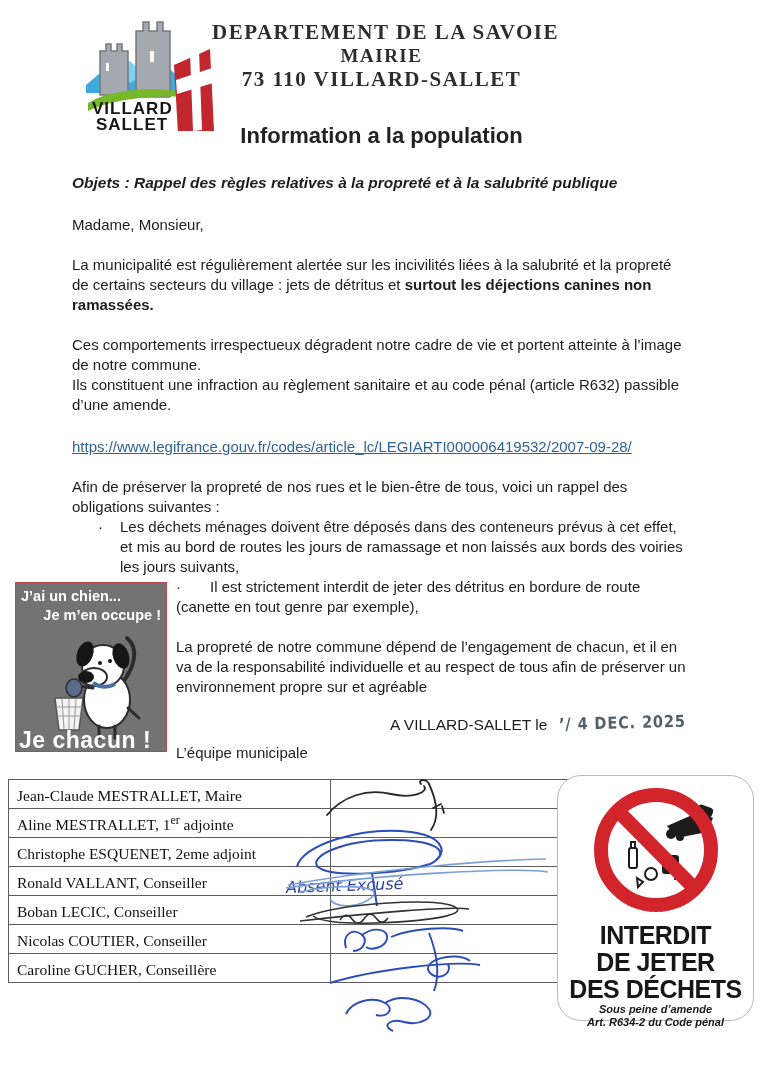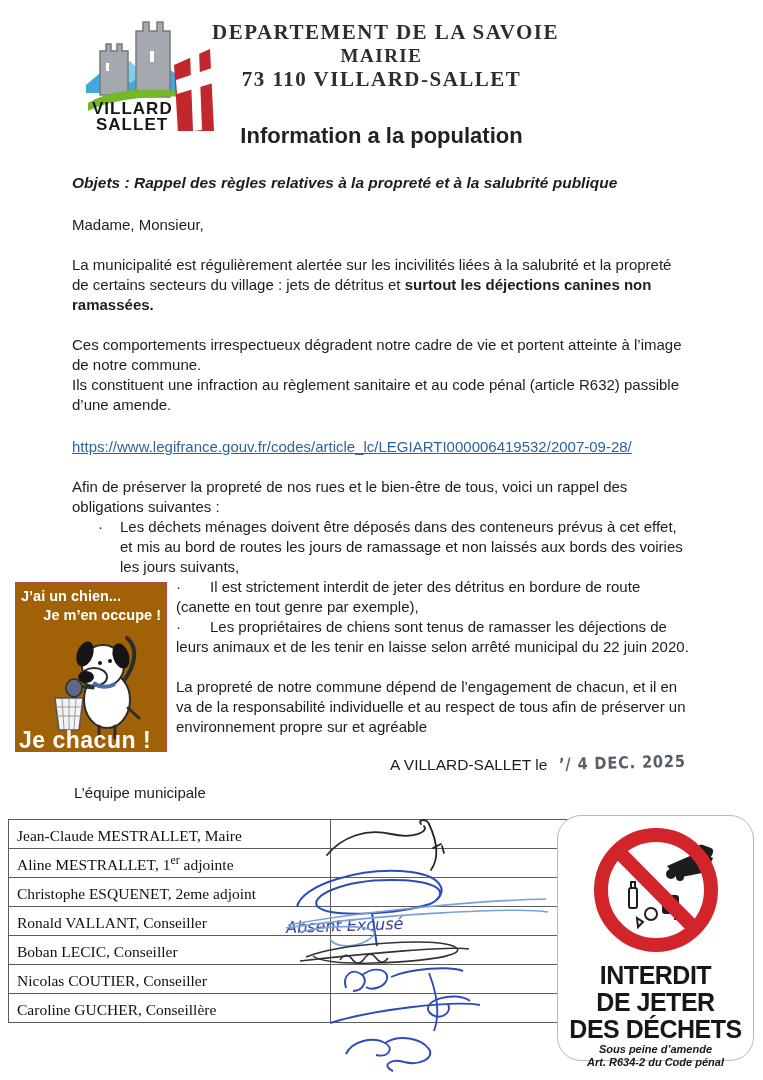--- a/index.html
+++ b/index.html
@@ -23,21 +23,21 @@
   .body-col { margin:0 72px; }
   .subject { margin-top:24px; font-weight:bold; font-style:italic; font-size:15.5px; }
   .salutation { margin-top:22px; }
   .para { margin-top:20px; }
   .b { font-weight:bold; }
   .link-line { margin-top:22px; }
   .link-line a { color:#2e6399; text-decoration:underline; }
   .bullet1 { position:relative; padding-left:48px; margin-top:0; }
   .bullet1 .dot { position:absolute; left:26px; top:0; }
   .dog-float { float:left; width:152px; height:170px; margin-left:-57px; margin-right:9px; margin-top:5px; margin-bottom:2px;
-               background:#a16207; position:relative; box-shadow:0 0 0 1px #b8464a inset; }
+               background:#737373; position:relative; box-shadow:0 0 0 1px #b8464a inset; }
   .dog-float .t1 { position:absolute; top:4px; left:6px; color:#fff; font-weight:bold; font-size:14.5px; }
   .dog-float .t2 { position:absolute; top:23px; right:6px; color:#fff; font-weight:bold; font-size:14.5px; }
   .dog-float .t3 { position:absolute; bottom:2px; left:4px; color:#fff; font-weight:bold; font-size:23px; letter-spacing:0.5px; }
   .bullet23 { margin-top:0; }
   .bullet23 .dot { display:inline-block; width:6px; }
   .bullet23 .gap { display:inline-block; width:28px; }
   .para4 { margin-top:20px; }
 
   .place-line { margin-top:18px; padding-left:318px; font-size:15.5px; white-space:nowrap; }
   .stamp { display:inline-block; margin-left:12px; font-family:"DejaVu Sans", sans-serif; font-weight:bold;
@@ -149,23 +149,20 @@
 
         <path d="M78,106 L64,104" stroke="#2c2c2c" stroke-width="3" stroke-linecap="round"></path>
         <ellipse cx="59" cy="106" rx="8" ry="9" fill="#5b6a8a" stroke="#2c2c2c" stroke-width="1.5"></ellipse>
       </svg>
       <span class="t3">Je chacun !</span>
     </div>
 
     <div class="bullet23">
       <span class="dot">·</span><span class="gap"></span><span>Il est strictement interdit de jeter des détritus en bordure de route (canette en tout genre par exemple),</span>
     </div>
-    <div class="bullet23">
-      <span class="dot">·</span><span class="gap"></span><span>Les propriétaires de chiens sont tenus de ramasser les déjections de leurs animaux et de les tenir en laisse selon arrêté municipal du 22 juin 2020.</span>
-    </div>
 
     <div class="para4">La propreté de notre commune dépend de l’engagement de chacun, et il en va de la responsabilité individuelle et au respect de tous afin de préserver un environnement propre sur et agréable</div>
 
     <div class="place-line">
       <span>A VILLARD-SALLET le</span><span class="stamp">’/ 4 DEC. 2025</span>
     </div>
 
     <div class="team-line">L’équipe municipale</div>
   </div>
 

